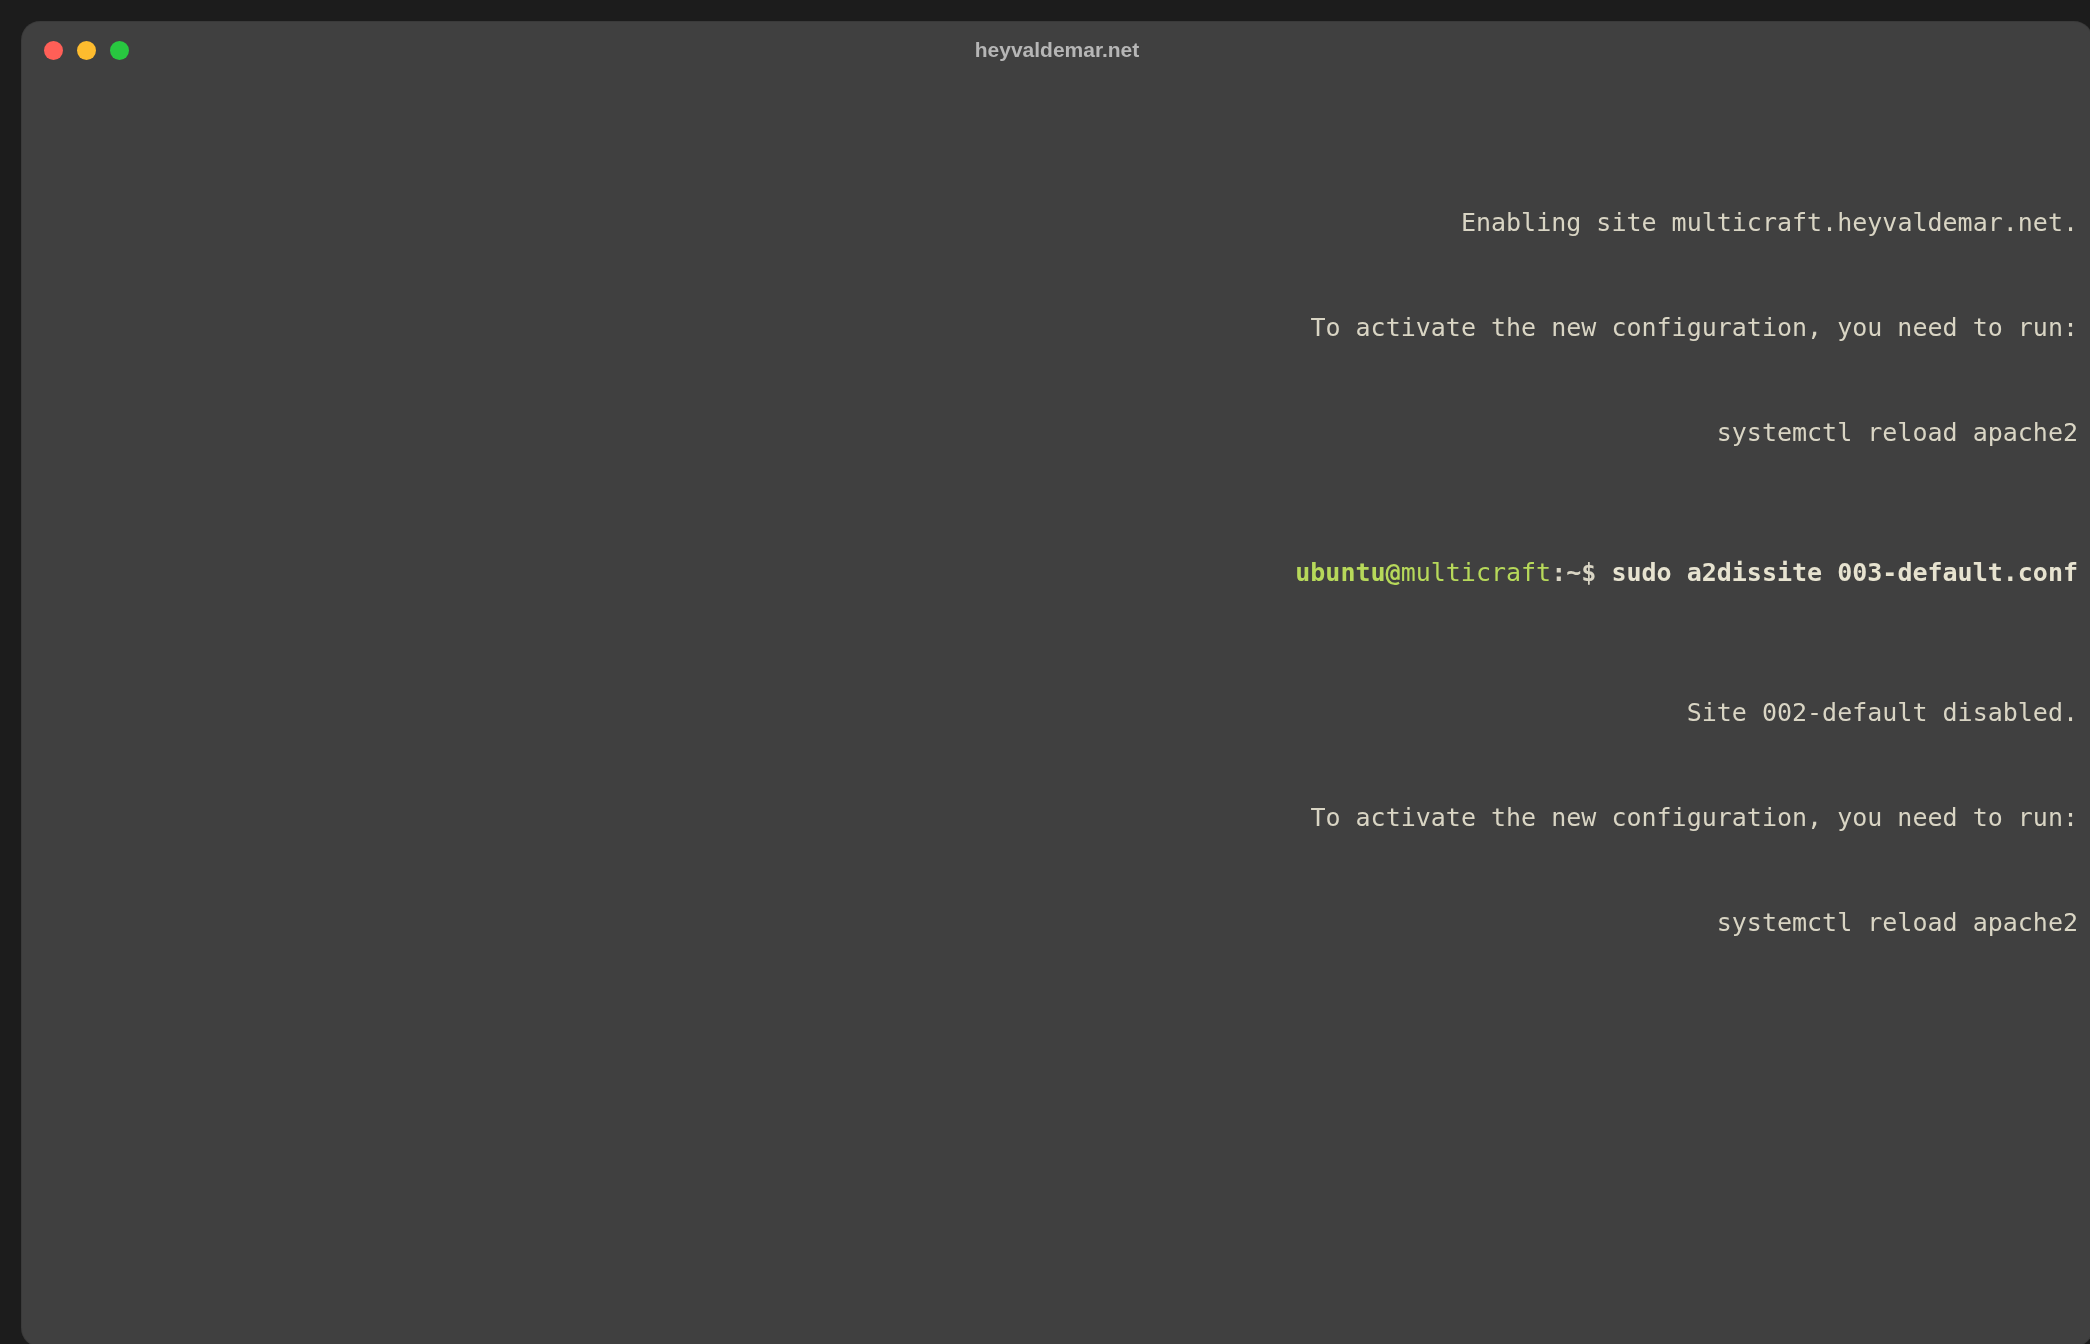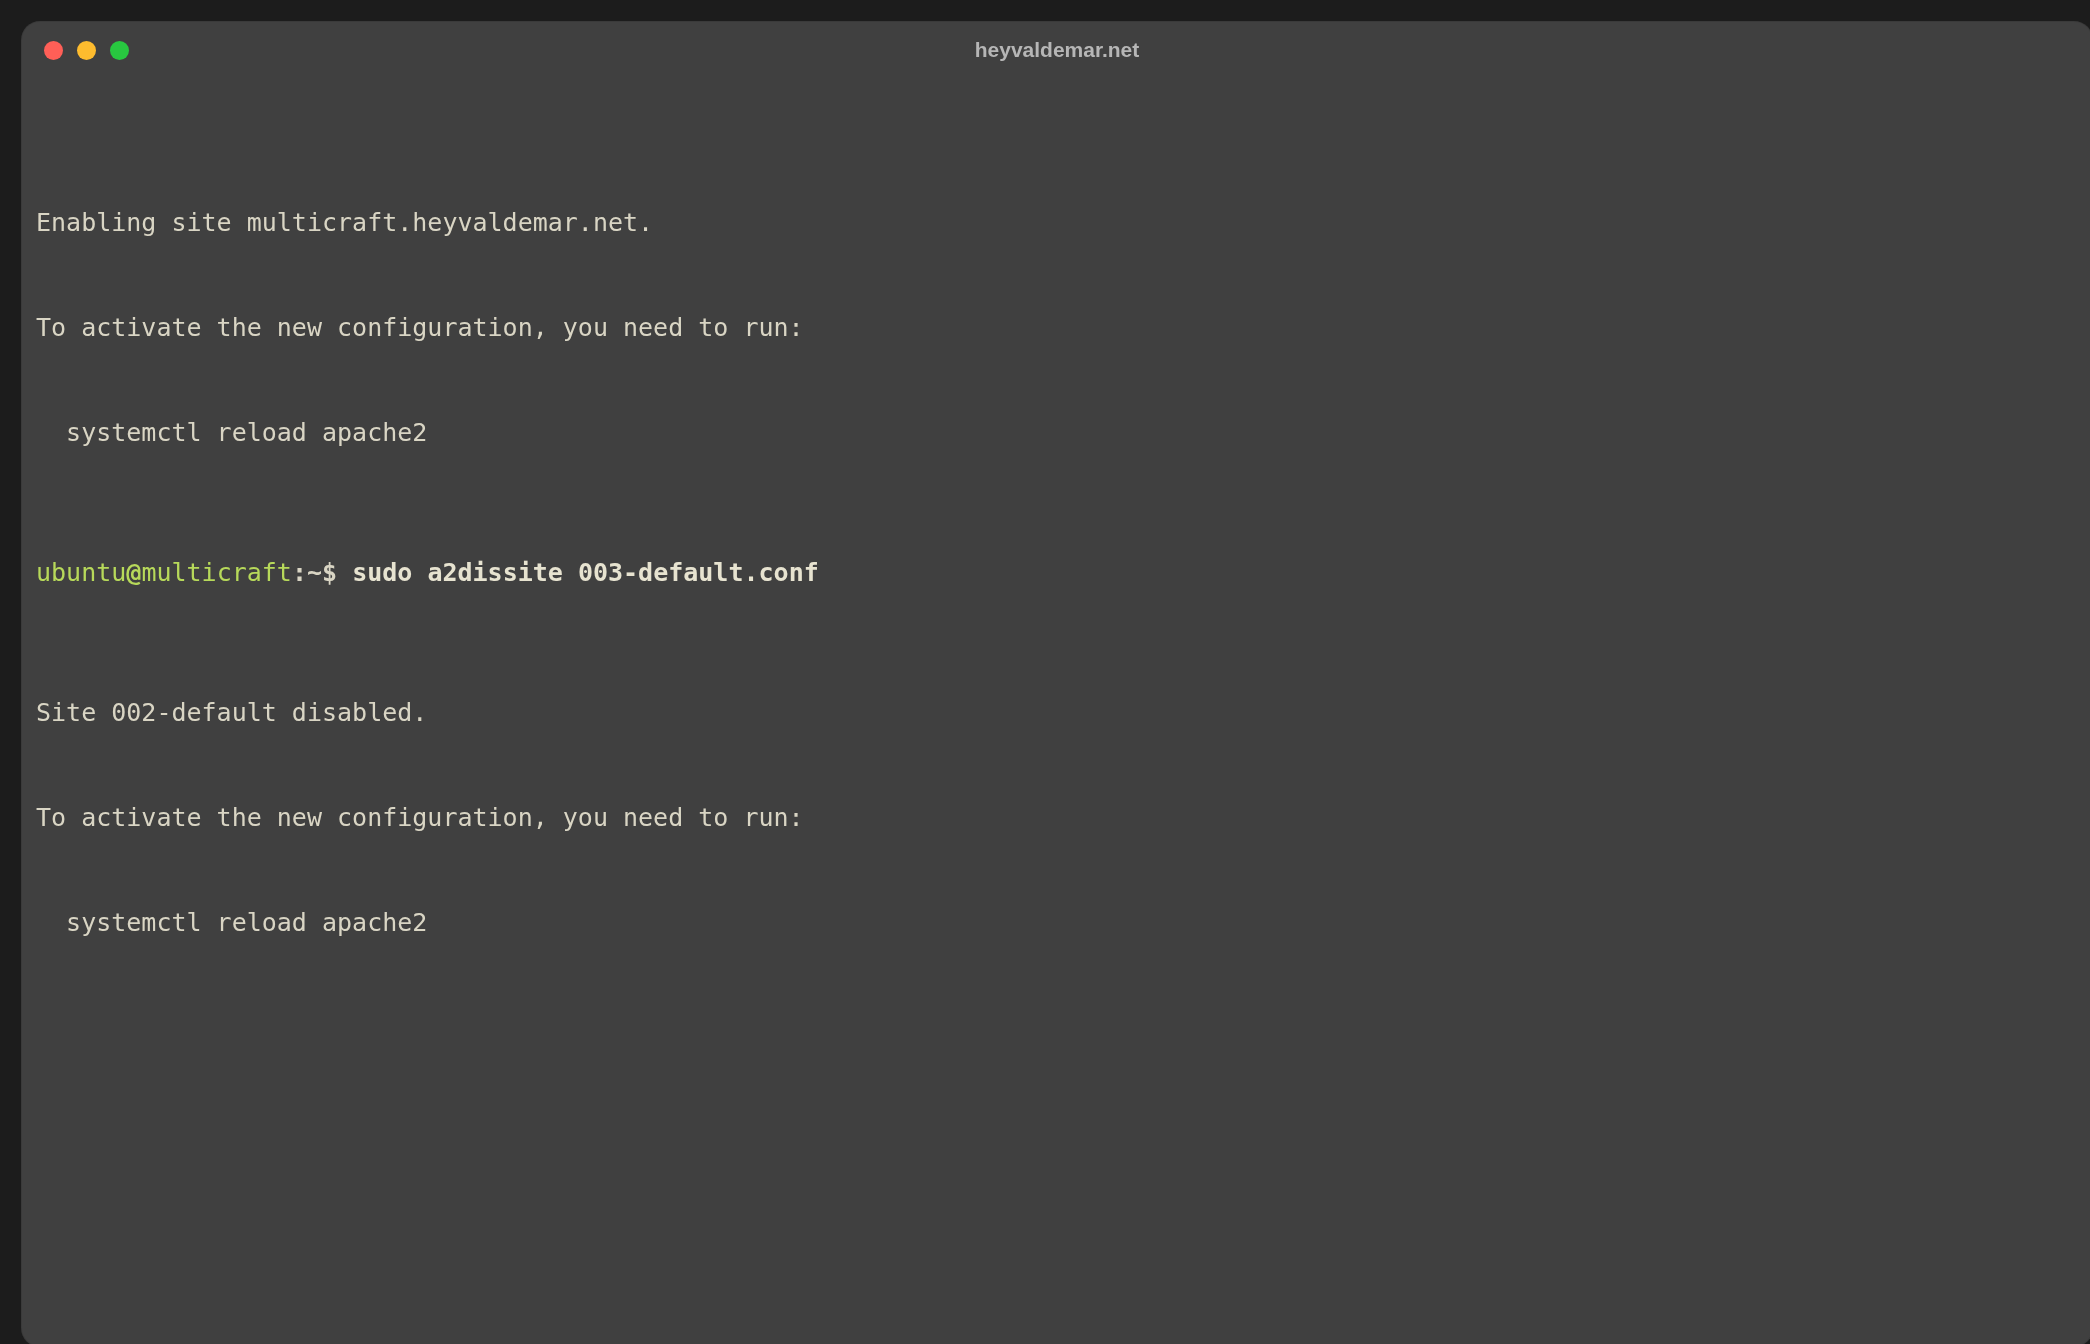--- a/index.html
+++ b/index.html
@@ -61,22 +61,23 @@
     font-size: 25px;
     line-height: 35px;
     color: #d9d5c4;
     white-space: pre;
     overflow: hidden;
     position: relative;
   }
   .line {
     white-space: pre;
     display: block;
+    text-align: right;
   }
-  .user { color: #b7d95a; font-weight: 400; }
+  .user { color: #b7d95a; font-weight: 700; }
   .host { color: #b7d95a; font-weight: 400; }
   .at   { color: #b7d95a; font-weight: 700; }
   .path { color: #d9d5c4; font-weight: 700; }
   .dollar { color: #d9d5c4; font-weight: 700; }
   .cmd  { color: #e7e3d0; font-weight: 700; }
   .out  { color: #d9d5c4; }
   .green { color: #b7d95a; font-weight: 700; }
 </style>
 </head>
 <body>

